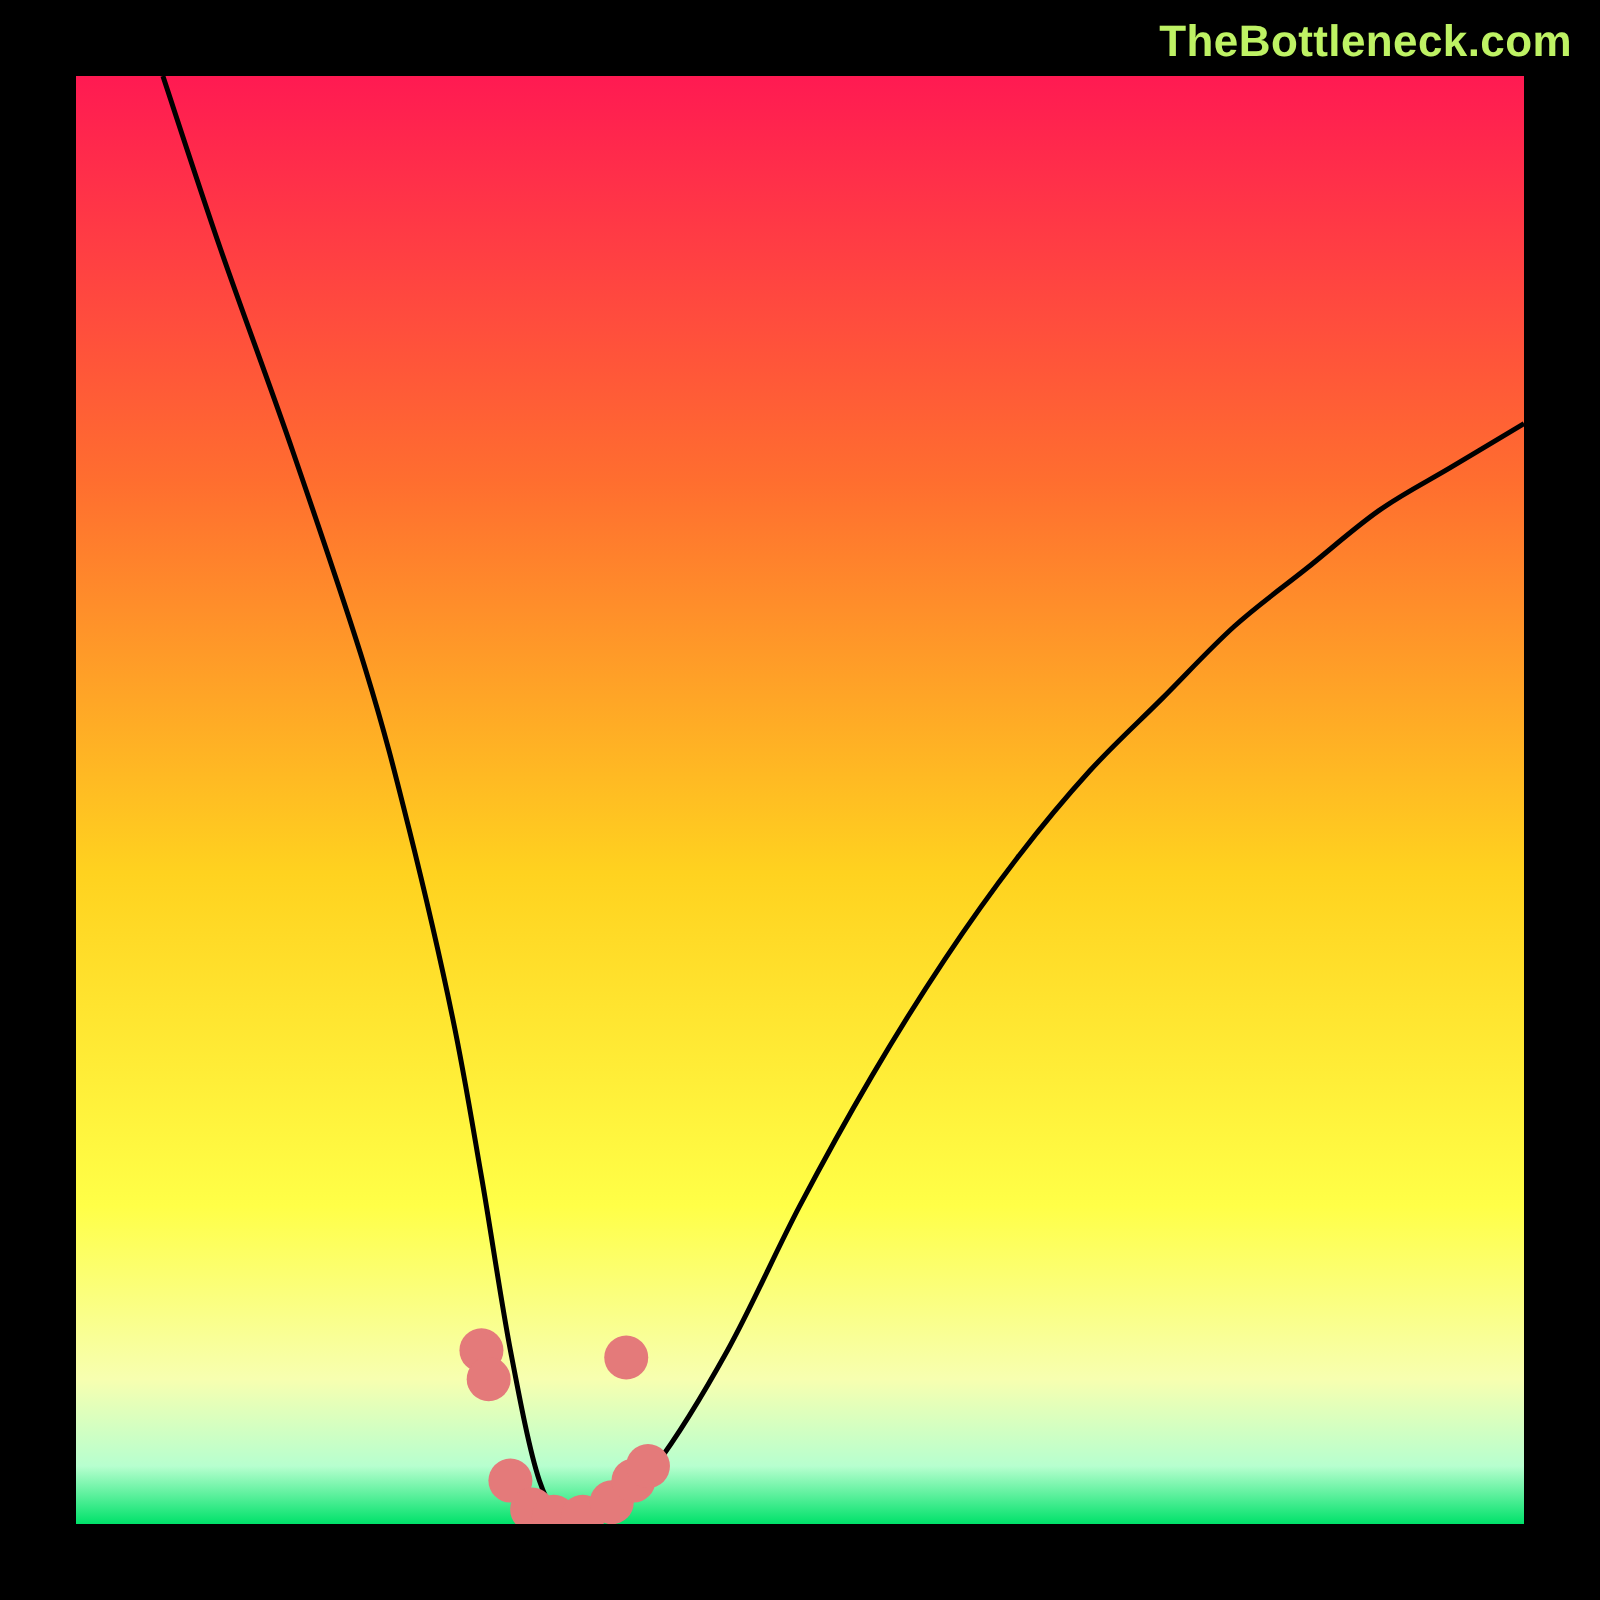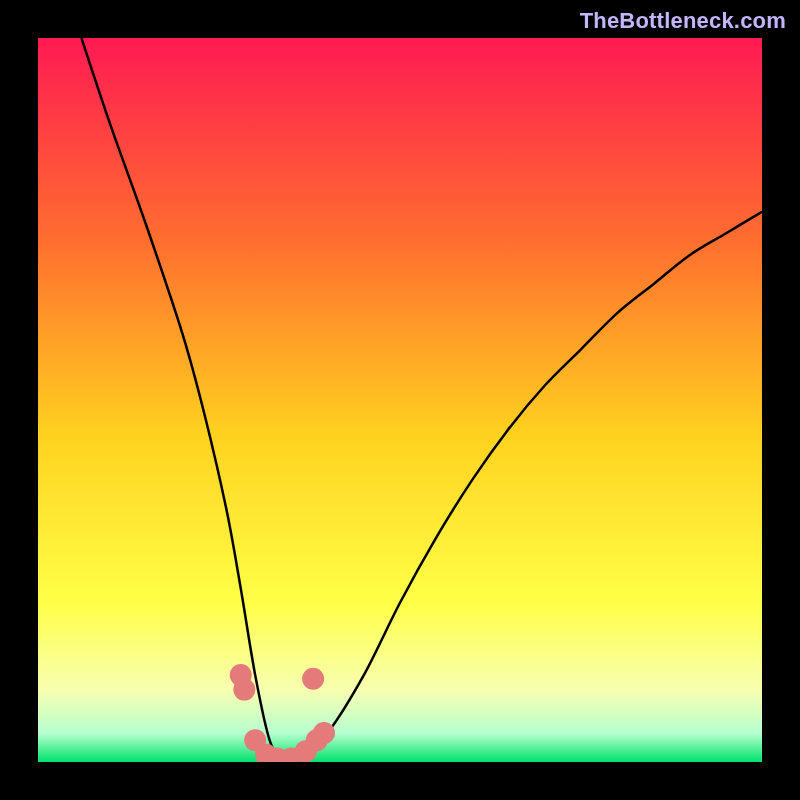--- a/index.html
+++ b/index.html
@@ -38,21 +38,21 @@
     position: absolute;
     left: 0;
     top: 0;
     width: 100%;
     height: 100%;
   }
   .watermark {
     position: absolute;
     top: 8px;
     right: 14px;
-    color: #c4b5fd;
+    color: #bef264;
     font-size: 22px;
     font-weight: 600;
     letter-spacing: 0.2px;
     user-select: none;
   }
 </style>
 </head>
 <body>
 
 <div class="frame">

